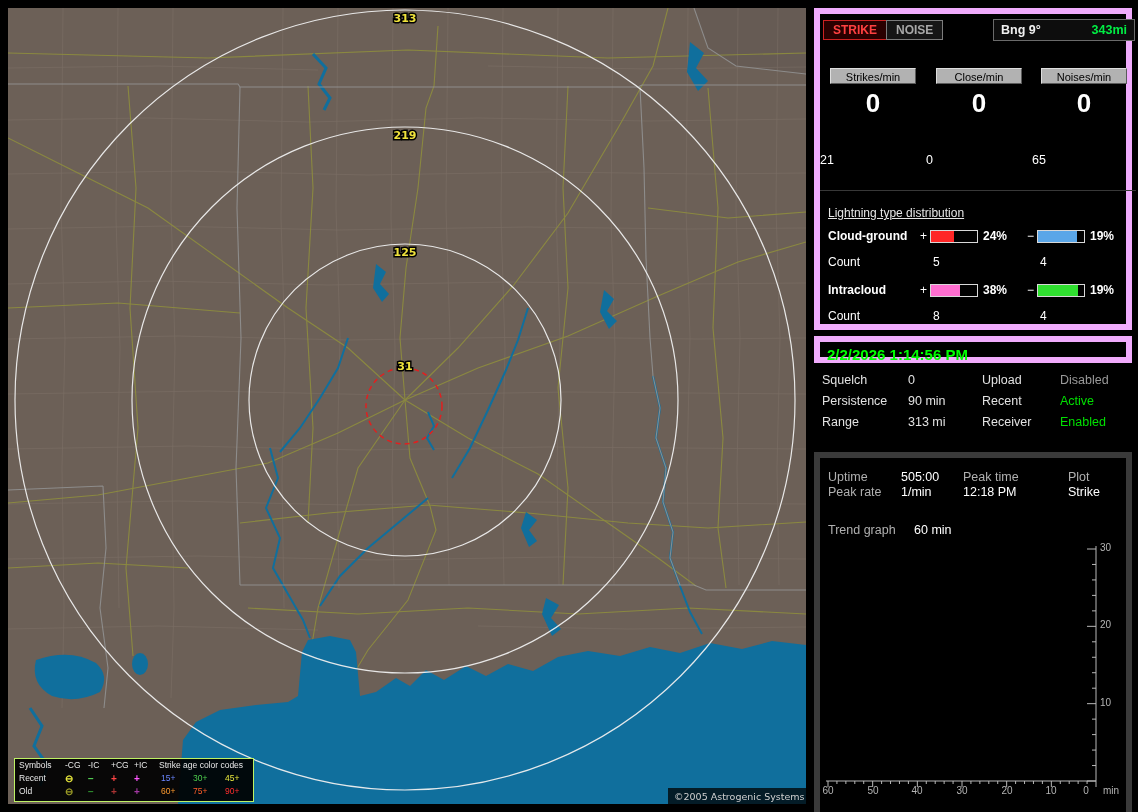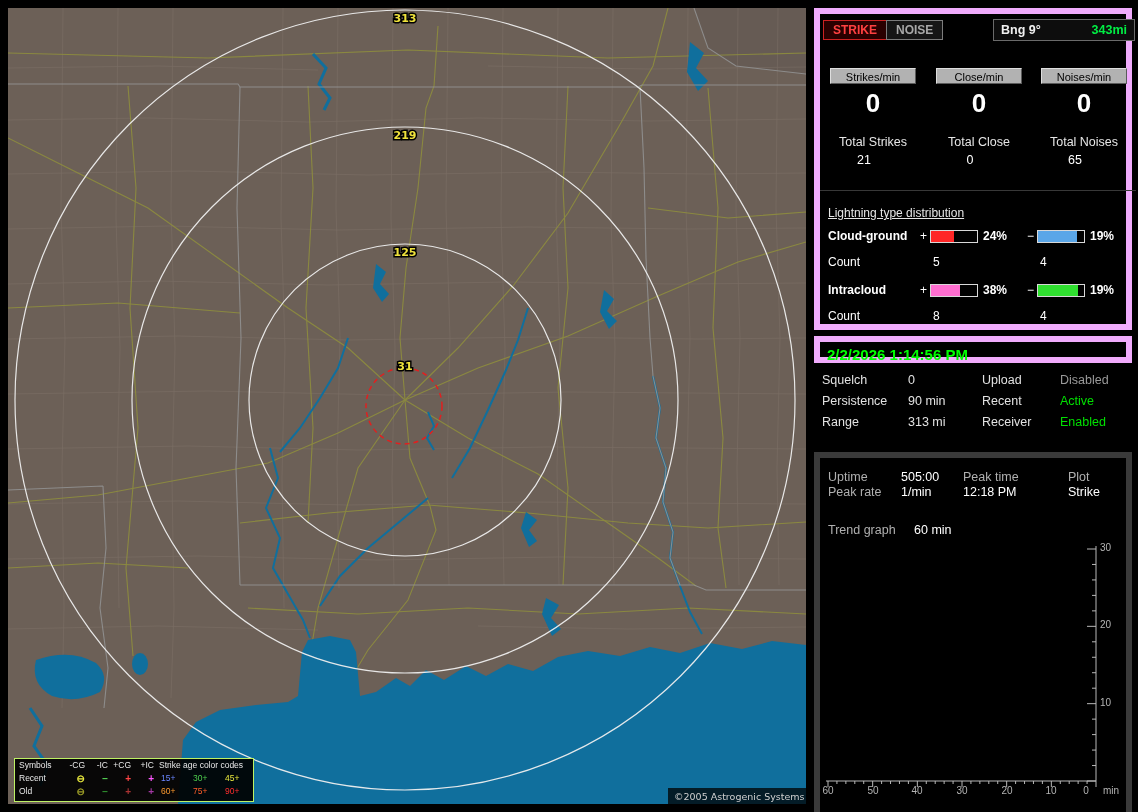--- a/index.html
+++ b/index.html
@@ -13,21 +13,21 @@
   .ring-lbl{fill:#efe23c;font-size:11px;font-weight:bold;text-anchor:middle;
             stroke:#000;stroke-width:3px;paint-order:stroke;font-family:"DejaVu Sans",sans-serif;}
   .copyright-text{fill:#cfcfcf;font-size:9.5px;font-family:"DejaVu Sans",sans-serif;}
 
   
   #map-legend{left:14px;top:758px;width:238px;height:42px;background:rgba(0,0,0,.92);
               border:1px solid #bef264;color:#e8e8e8;}
   .lrow{position:relative;height:13px;}
   .lrow span{position:absolute;font-size:8.5px;line-height:13px;white-space:nowrap;}
   .lcap{left:4px;width:44px;}
-  .lh,.lg{width:20px;text-align:right;}
+  .lh,.lg{width:20px;text-align:left;}
   .c1{left:50px}.c2{left:73px}.c3{left:96px}.c4{left:119px}
   .lg{font-size:10px !important;font-weight:bold;}
   .lage-hdr{left:144px;width:92px;}
   .la{width:28px;}
   .a1{left:146px}.a2{left:178px}.a3{left:210px}
 
   
   .panel{position:absolute;left:814px;width:318px;background:#000;border:6px solid #f0abfc;box-sizing:border-box;}
   #panel-top{top:8px;height:322px;}
   #btn-strike{position:absolute;left:3px;top:6px;padding:2px 9px;background:#2a0000;border:1px solid #cc2222;
@@ -40,21 +40,21 @@
   #bearing-box .dist{color:#00ee44;font-weight:bold;font-size:12.5px;}
   .col3{position:absolute;left:0;width:316px;display:grid;grid-template-columns:106px 106px 104px;}
   .chiprow{top:54px;}
   .chip{margin:0 auto;width:86px;height:16px;line-height:16px;text-align:center;font-size:11px;color:#000;
         background:#b2b2b2;border:1px solid;border-color:#dedede #5a5a5a #5a5a5a #dedede;box-sizing:border-box;}
   .zerorow{top:74px;}
   .bigzero{text-align:center;font-size:26px;font-weight:bold;color:#fff;}
   .totlblrow{top:121px;}
   .totlbl{text-align:center;font-size:12.5px;color:#e6e6e6;}
   .totvalrow{top:139px;}
-  .totval{text-align:center;padding-right:18px;font-size:12.5px;color:#fff;}
+  .totval{text-align:left;padding-right:18px;font-size:12.5px;color:#fff;}
   #dist-sep{position:absolute;left:0;top:176px;width:316px;border-top:1px solid #383838;}
   #dist-header{position:absolute;left:8px;top:192px;font-size:12px;color:#e6e6e6;text-decoration:underline;}
   .dist-row,.count-row{position:absolute;left:0;width:316px;height:16px;font-size:12px;color:#fff;}
   .dist-row span,.count-row span{position:absolute;line-height:16px;}
   .d-label{left:8px;font-weight:bold;}
   .d-plus{left:100px;}
   .d-bar1{left:110px;top:2px;}
   .d-pct1{left:163px;font-weight:bold;}
   .d-minus{left:207px;}
   .d-bar2{left:217px;top:2px;}
@@ -233,25 +233,20 @@
 
     <div class="col3 chiprow">
       <div class="chip">Strikes/min</div>
       <div class="chip">Close/min</div>
       <div class="chip">Noises/min</div>
     </div>
     <div class="col3 zerorow">
       <div class="bigzero">0</div>
       <div class="bigzero">0</div>
       <div class="bigzero">0</div>
-    </div>
-    <div class="col3 totlblrow">
-      <div class="totlbl">Total Strikes</div>
-      <div class="totlbl">Total Close</div>
-      <div class="totlbl">Total Noises</div>
     </div>
     <div class="col3 totvalrow">
       <div class="totval">21</div>
       <div class="totval">0</div>
       <div class="totval">65</div>
     </div>
 
     <div id="dist-sep"></div>
     <div id="dist-header">Lightning type distribution</div>
 

